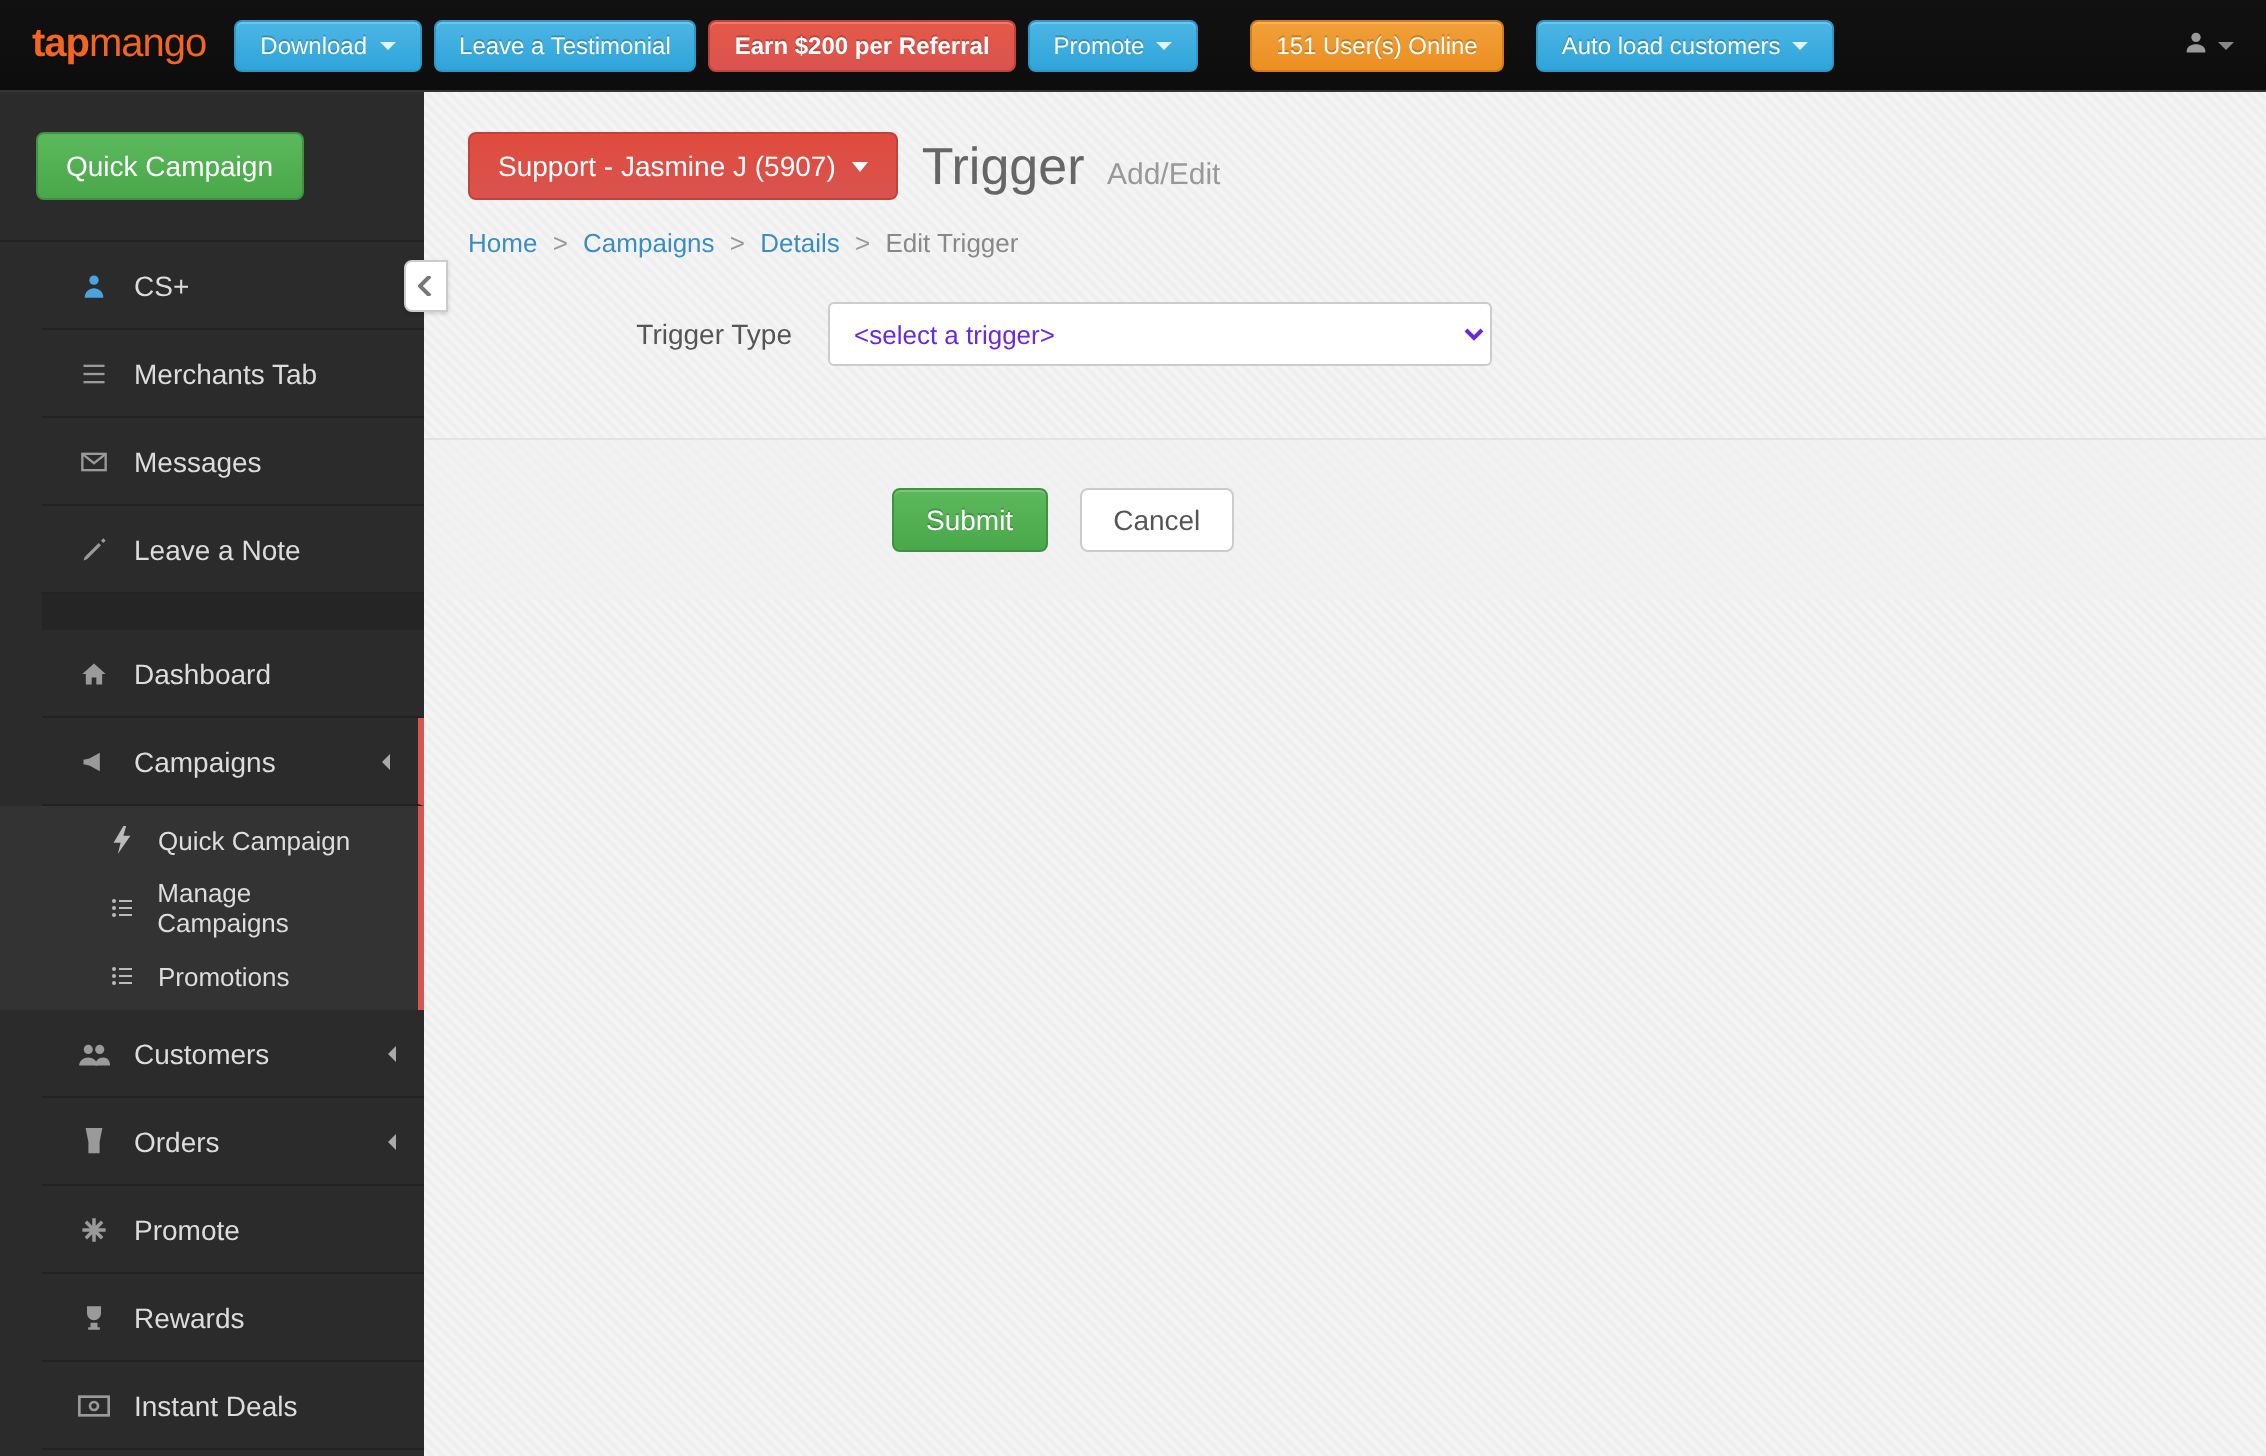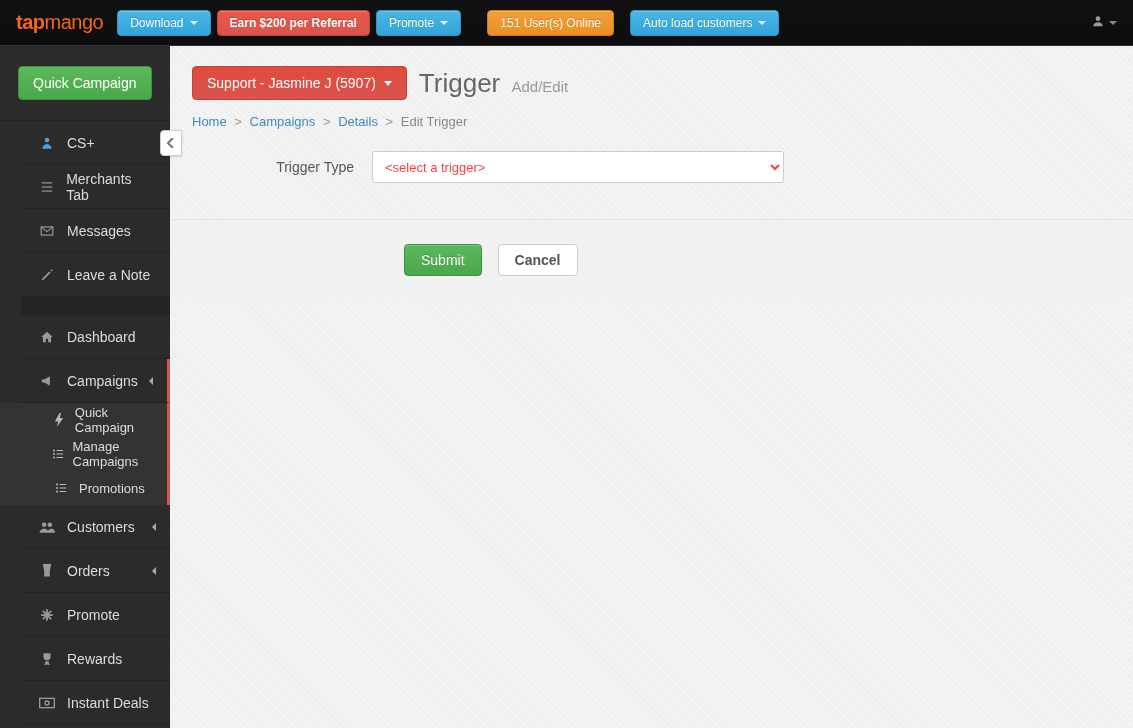--- a/index.html
+++ b/index.html
@@ -47,41 +47,41 @@
     display: inline-block;
     margin-left: 6px;
     border-top: 4px solid rgba(255,255,255,0.85);
     border-left: 4px solid transparent;
     border-right: 4px solid transparent;
   }
   .btn-info { background: linear-gradient(#4cb6e4, #2fa4da); border-color:#2e97c8; }
   .btn-danger { background: linear-gradient(#e65948, #d9534f); border-color:#c14238;font-weight:bold; }
   .btn-warning { background: linear-gradient(#f0a03a, #ec8f21); border-color:#d27d17; }
   .btn-success { background: linear-gradient(#5cb85c, #49a849); border-color:#3f923f; color:#fff;}
-  .btn-default { background:#fff; color:#555; border:1px solid #ccc; text-shadow:none; box-shadow:none;font-weight:bold;}
+  .btn-default { background:#fff; color:#555; border:1px solid #ccc; text-shadow:none; box-shadow:none;}
   .topbar .spacer { flex: 1; }
   .user-icon {
     color: #888;
     font-size: 14px;
     padding: 0 6px;
     display: flex;
     align-items: center;
     cursor: pointer;
   }
   .user-icon .caret {
     margin-left: 4px;
     border-top: 4px solid #888;
     border-left: 4px solid transparent;
     border-right: 4px solid transparent;
     display:inline-block;
   }
   
   .wrap { display: flex; height: calc(728px - 46px); }
   .sidebar {
-    width: 170px;
+    width: 212px;
     background: #2b2b2b;
     color: #ddd;
     flex-shrink: 0;
     position: relative;
   }
   .sidebar-top {
     padding: 20px 18px;
     border-bottom: 1px solid #222;
   }
   .quick-btn {
@@ -168,35 +168,38 @@
     border-top:5px solid #fff; border-left:4px solid transparent; border-right:4px solid transparent;
   }
   .page-title { font-size:26px; color:#666; font-weight:400; }
   .page-title .sub { font-size:15px; color:#999; margin-left:4px;}
   .breadcrumbs { margin:14px 0 22px 0; color:#888; font-size:13px;}
   .breadcrumbs a { color:#3b8dbd; text-decoration:none; }
   .breadcrumbs .sep { margin:0 4px; color:#999;}
   .form-row { display:flex; align-items:center; margin-bottom:36px;}
   .form-label { width:180px; text-align:right; padding-right:18px; color:#555; font-size:14px;}
   .form-select {
-    width:412px; height:32px;
+    width:332px; height:32px;
     border:1px solid #ccc; border-radius:3px;
-    background:#fff; padding:4px 8px; font-size:13px; color:#ef4444;
+    background:#fff; padding:4px 8px; font-size:13px; color:#6d28d9;
   }
   .btn-row { padding-left:180px; display:flex; gap:10px; background:rgba(240,240,240,0.6); padding-top:24px; padding-bottom:24px; margin-left:-22px; margin-right:-22px; padding-left:202px; border-top:1px solid #e3e3e3;}
 </style>
 </head>
 <body>
 
 <div class="topbar">
   <div class="logo">
     <span>tap</span><span class="thin">mango</span>
   </div>
   <div class="btn btn-info btn-caret">
       <span>Download</span>
+    </div>
+  <div class="btn btn-info">
+      <span>Leave a Testimonial</span>
     </div>
   <div class="btn btn-danger">
       <span>Earn $200 per Referral</span>
     </div>
   <div class="btn btn-info btn-caret">
       <span>Promote</span>
     </div>
   <div style="width:20px"></div>
   <div class="btn btn-warning">
       <span>151 User(s) Online</span>

